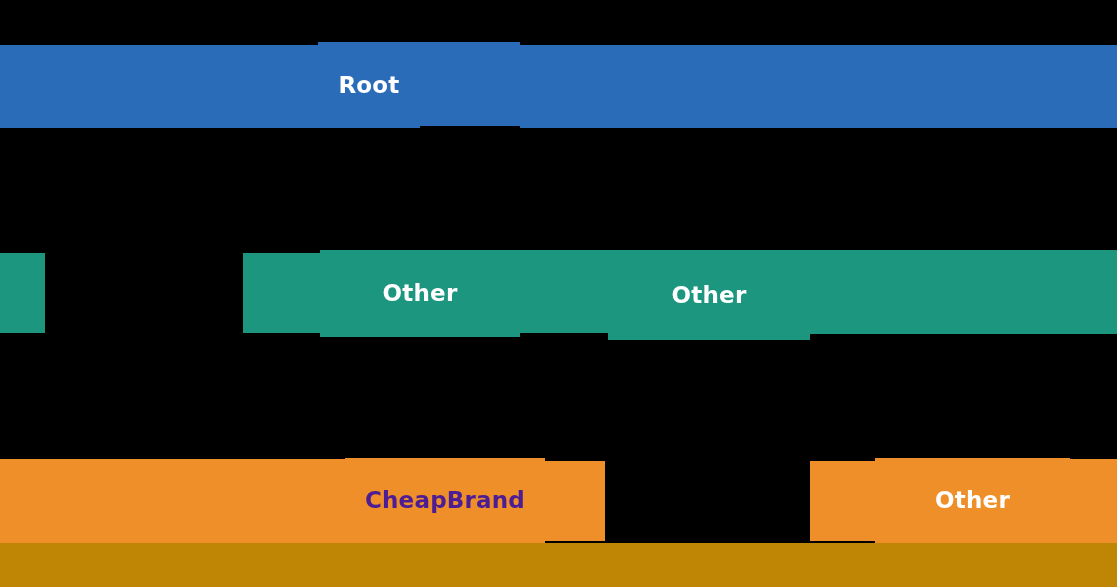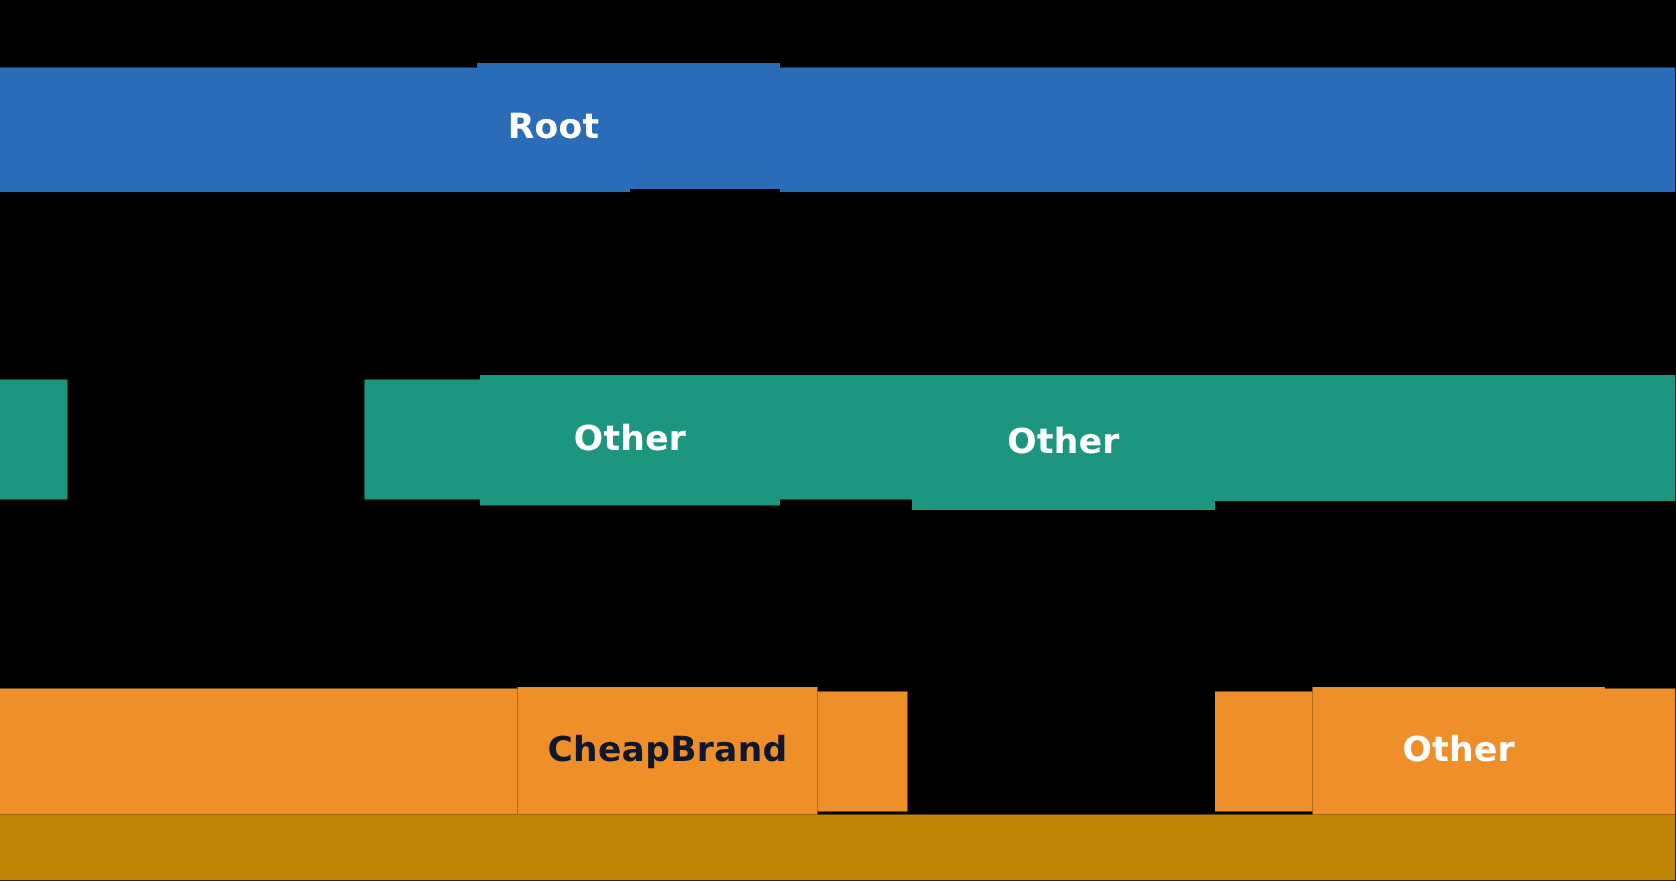--- a/index.html
+++ b/index.html
@@ -63,21 +63,21 @@
       </div>
       <div class="node" style="left: 520px; width: 88px; top: 0px; height: 83px; background: rgb(29, 150, 128);"></div>
       <div class="node" style="left: 608px; width: 202px; top: 0px; height: 90px; background: rgb(29, 150, 128);">
         <span class="node-label" style="color: rgb(255, 255, 255);">Other</span>
       </div>
       <div class="node" style="left: 810px; width: 307px; top: 0px; height: 84px; background: rgb(29, 150, 128);"></div>
     </div>
     <div class="tier" style="top: 458px; height: 85px;">
       <div class="node" style="left: 0px; width: 345px; top: 1px; height: 84px; background: rgb(239, 143, 41);"></div>
       <div class="node" style="left: 345px; width: 200px; top: 0px; height: 85px; background: rgb(239, 143, 41);">
-        <span class="node-label" style="color: #0f172a;">CheapBrand</span>
+        <span class="node-label" style="color: #4c1d95;">CheapBrand</span>
       </div>
       <div class="node" style="left: 545px; width: 60px; top: 3px; height: 80px; background: rgb(239, 143, 41);"></div>
       <div class="node" style="left: 810px; width: 65px; top: 3px; height: 80px; background: rgb(239, 143, 41);"></div>
       <div class="node" style="left: 875px; width: 195px; top: 0px; height: 85px; background: rgb(239, 143, 41);">
         <span class="node-label" style="color: rgb(255, 255, 255);">Other</span>
       </div>
       <div class="node" style="left: 1070px; width: 47px; top: 1px; height: 84px; background: rgb(239, 143, 41);"></div>
     </div>
     <div class="tier" style="top: 543px; height: 44px;">
       <div class="node" style="left: 0px; width: 1117px; top: 0px; height: 44px; background: rgb(191, 134, 5);"></div>

